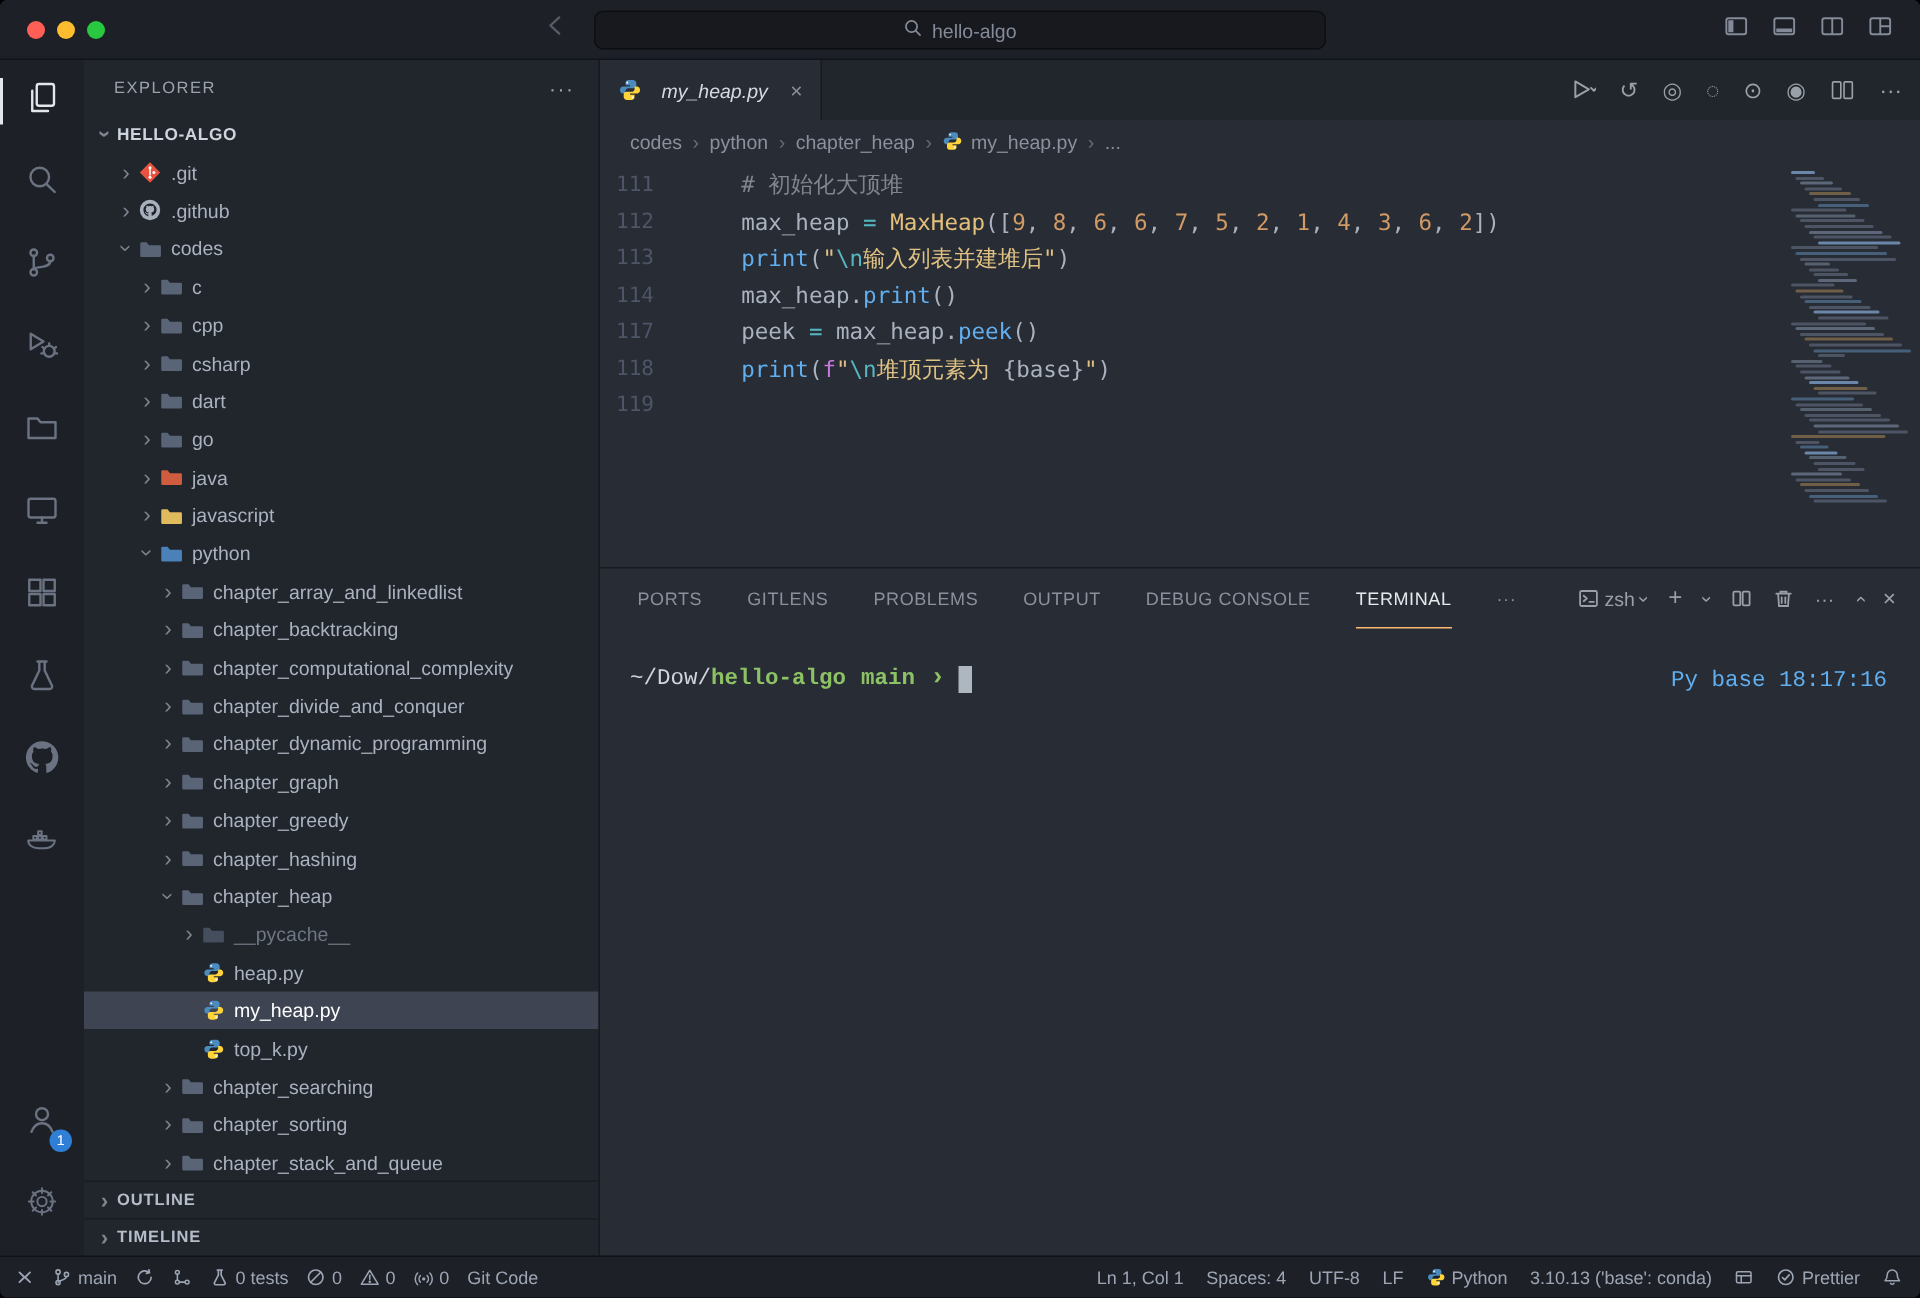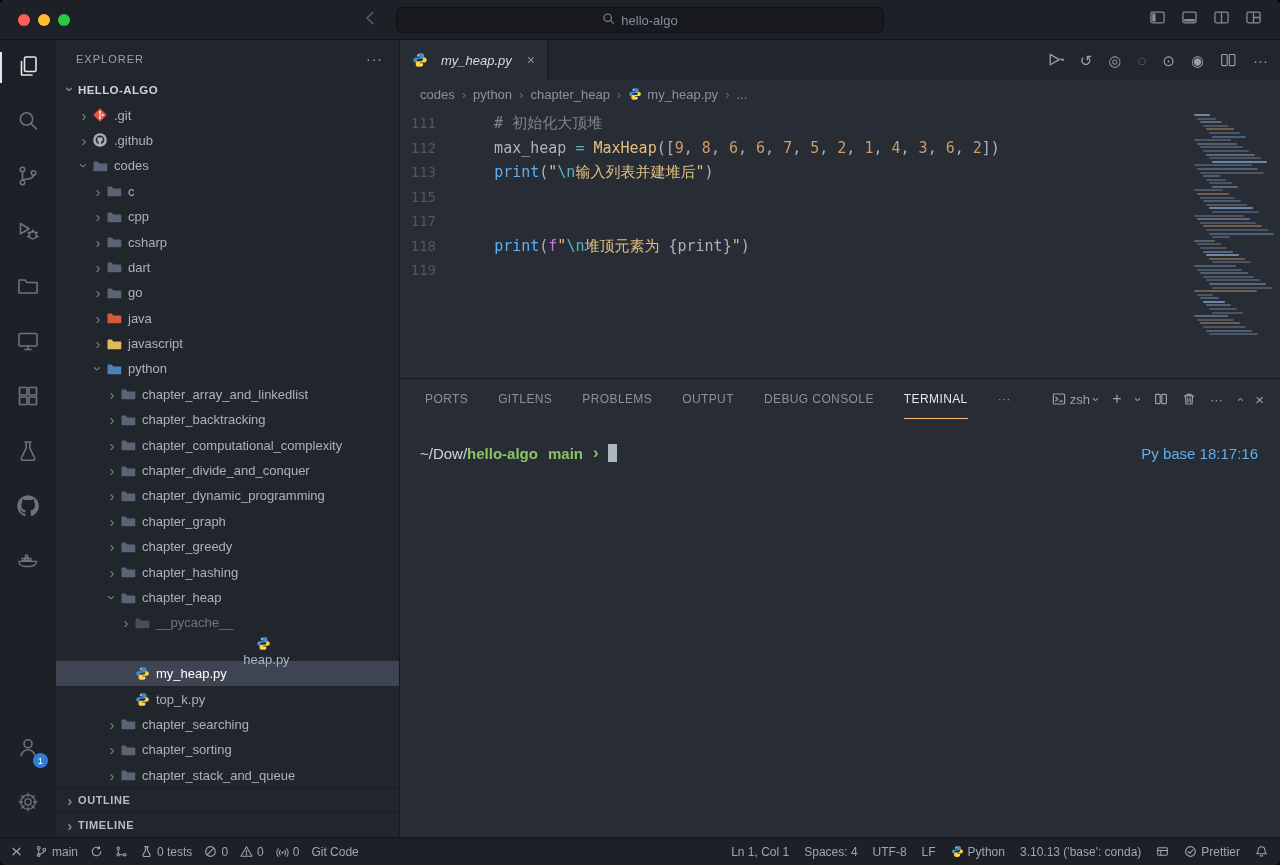--- a/index.html
+++ b/index.html
@@ -60,21 +60,21 @@
   .minimap { position:absolute; right:14px; top:6px; width:72px; }
   .mm-line { height:2px; margin-bottom:1.6px; border-radius:1px; }
 
   
   .panel { flex:1; background:#282c34; border-top:1px solid #161a1f; display:flex; flex-direction:column; min-height:0; }
   .panel-tabs { height:40px; flex:0 0 40px; display:flex; align-items:center; padding-left:25px; gap:30px; position:relative; }
   .ptab { color:#8a919d; font-size:12px; letter-spacing:.4px; height:100%; display:flex; align-items:center; cursor:pointer; border-bottom:1px solid transparent; }
   .ptab.active { color:#e6e9ee; border-bottom:1px solid #fdba74; }
   .panel-controls { position:absolute; right:16px; top:0; height:40px; display:flex; align-items:center; gap:14px; color:#9aa0a8; }
   .pc { display:flex; align-items:center; gap:4px; font-size:13px; cursor:pointer; }
-  .terminal { flex:1; position:relative; font-family:Liberation Sans, sans-serif; font-size:15px; }
+  .terminal { flex:1; position:relative; font-family:Liberation Mono, monospace; font-size:15px; }
   .term-line { position:absolute; left:20px; top:24px; display:flex; align-items:center; }
   .t-path { color:#cfd5dd; }
   .t-repo { color:#8cc265; font-weight:bold; }
   .t-branch { color:#8cc265; font-weight:bold; margin-left:10px; }
   .t-arrow { color:#8cc265; font-weight:bold; margin-left:10px; font-size:17px; }
   .t-cursor { display:inline-block; width:9px; height:18px; background:#aeb6c0; margin-left:9px; }
   .term-right { position:absolute; right:22px; top:26px; color:#61afef; }
 
   
   .statusbar { height:28px; flex:0 0 28px; background:#1d2127; border-top:1px solid #10141a; display:flex; align-items:center; padding:0 12px 0 10px; color:#9da5b4; font-size:12px; }
@@ -412,21 +412,21 @@
           </div>
           <div class="tree-row dim" style="padding-left: 62px;">
             <span class="chev">›</span>
             <span class="t-icon">
               <svg width="16" height="16" viewBox="0 0 16 16">
                 <path d="M1.5 3.5h4.2l1.6 2h7.2a.8.8 0 0 1 .8.8v6.2a.8.8 0 0 1-.8.8H2.3a.8.8 0 0 1-.8-.8V4.3a.8.8 0 0 1 .8-.8z" fill="#454e5c"></path>
               </svg>
             </span>
             <span>__pycache__</span>
           </div>
-          <div class="tree-row" style="padding-left: 78px; flex-direction: column;">
+          <div class="tree-row" style="padding-left: 78px;">
             <span class="t-icon">
               <svg width="15" height="15" viewBox="0 0 16 16">
                 <path fill="#4b8bbe" d="M7.9 1.3c-2.6 0-2.9 1.1-2.9 2v1.5h3v.8H3.4c-1.2 0-2.1 1-2.1 2.4 0 1.4.9 2.4 2.1 2.4h1.5V8.9c0-1.2 1-2.1 2.1-2.1h3.4c1 0 1.8-.8 1.8-1.8V3.3c0-1-.9-2-2.3-2z"></path>
                 <circle fill="#fff" cx="6.2" cy="3.1" r=".7"></circle>
                 <path fill="#ffd43b" d="M8.1 14.7c2.6 0 2.9-1.1 2.9-2v-1.5H8v-.8h4.6c1.2 0 2.1-1 2.1-2.4 0-1.4-.9-2.4-2.1-2.4h-1.5v1.5c0 1.2-1 2.1-2.1 2.1H5.6c-1 0-1.8.8-1.8 1.8v1.7c0 1 .9 2 2.3 2z"></path>
                 <circle fill="#fff" cx="9.8" cy="12.9" r=".7"></circle>
               </svg>
             </span>
             <span>heap.py</span>
           </div>
@@ -565,23 +565,23 @@
           <span class="crumb">
             <span>...</span>
           </span>
         </div>
 
       <div class="code-area">
         <div id="code">
             <div class="code-line"><span class="ln">111</span><span><span class="tk-c">    # 初始化大顶堆</span></span></div>
             <div class="code-line"><span class="ln">112</span><span><span class="tk-d">    max_heap </span><span class="tk-o">=</span><span class="tk-d"> </span><span class="tk-t">MaxHeap</span><span class="tk-d">([</span><span class="tk-n">9</span><span class="tk-d">, </span><span class="tk-n">8</span><span class="tk-d">, </span><span class="tk-n">6</span><span class="tk-d">, </span><span class="tk-n">6</span><span class="tk-d">, </span><span class="tk-n">7</span><span class="tk-d">, </span><span class="tk-n">5</span><span class="tk-d">, </span><span class="tk-n">2</span><span class="tk-d">, </span><span class="tk-n">1</span><span class="tk-d">, </span><span class="tk-n">4</span><span class="tk-d">, </span><span class="tk-n">3</span><span class="tk-d">, </span><span class="tk-n">6</span><span class="tk-d">, </span><span class="tk-n">2</span><span class="tk-d">])</span></span></div>
             <div class="code-line"><span class="ln">113</span><span><span class="tk-d">    </span><span class="tk-f">print</span><span class="tk-d">(</span><span class="tk-s">"</span><span class="tk-e">\n</span><span class="tk-s">输入列表并建堆后"</span><span class="tk-d">)</span></span></div>
-            <div class="code-line"><span class="ln">115</span><span></span></div>
-            <div class="code-line"><span class="ln">117</span></div>
-            <div class="code-line"><span class="ln">118</span><span><span class="tk-d">    </span><span class="tk-f">print</span><span class="tk-d">(</span><span class="tk-k">f</span><span class="tk-s">"</span><span class="tk-e">\n</span><span class="tk-s">堆顶元素为 </span><span class="tk-d">{print}</span><span class="tk-s">"</span><span class="tk-d">)</span></span></div>
+            <div class="code-line"><span class="ln">114</span><span><span class="tk-d">    max_heap.</span><span class="tk-f">print</span><span class="tk-d">()</span></span></div>
+            <div class="code-line"><span class="ln">117</span><span><span class="tk-d">    peek </span><span class="tk-o">=</span><span class="tk-d"> max_heap.</span><span class="tk-f">peek</span><span class="tk-d">()</span></span></div>
+            <div class="code-line"><span class="ln">118</span><span><span class="tk-d">    </span><span class="tk-f">print</span><span class="tk-d">(</span><span class="tk-k">f</span><span class="tk-s">"</span><span class="tk-e">\n</span><span class="tk-s">堆顶元素为 </span><span class="tk-d">{base}</span><span class="tk-s">"</span><span class="tk-d">)</span></span></div>
             <div class="code-line"><span class="ln">119</span><span></span></div>
           </div>
         <div class="minimap" id="minimap">
             <div class="mm-line" style="width: 16px; margin-left: 0px; background: rgb(106, 134, 168);"></div>
             <div class="mm-line" style="width: 19px; margin-left: 3px; background: rgb(77, 85, 100);"></div>
             <div class="mm-line" style="width: 22px; margin-left: 6px; background: rgb(92, 103, 122);"></div>
             <div class="mm-line" style="width: 25px; margin-left: 9px; background: rgb(77, 85, 100);"></div>
             <div class="mm-line" style="width: 28px; margin-left: 12px; background: rgb(110, 95, 70);"></div>
             <div class="mm-line" style="width: 31px; margin-left: 15px; background: rgb(77, 85, 100);"></div>
             <div class="mm-line" style="width: 34px; margin-left: 18px; background: rgb(70, 96, 122);"></div>

